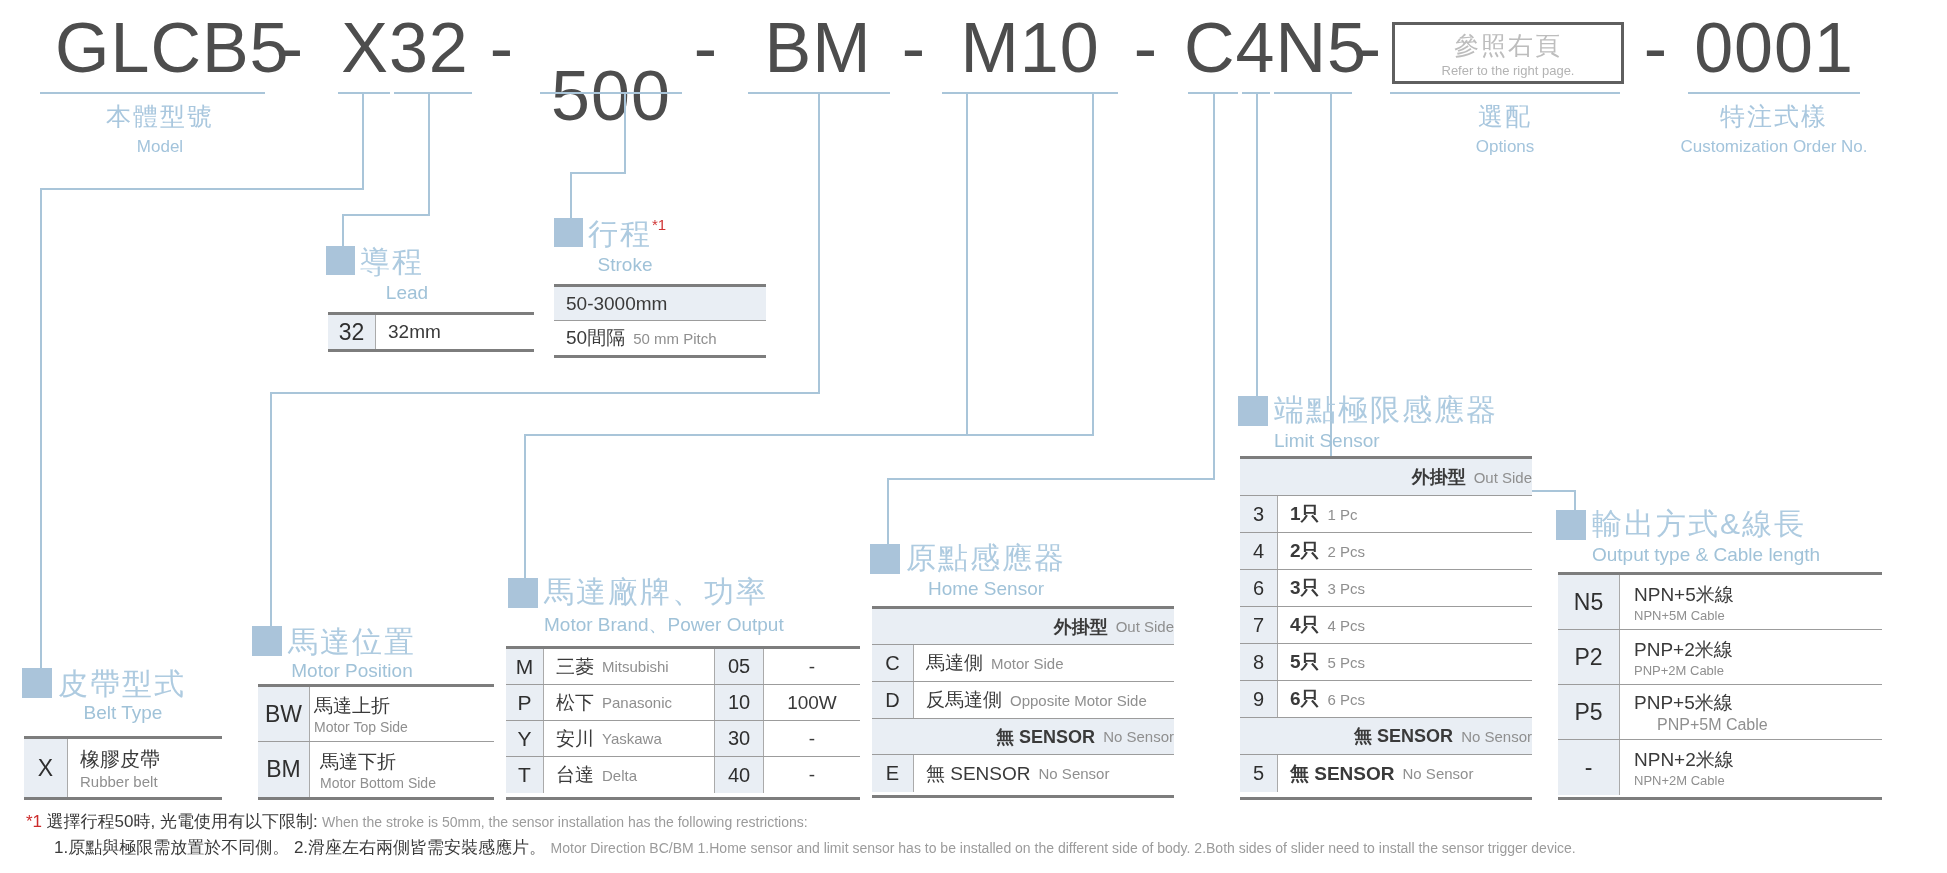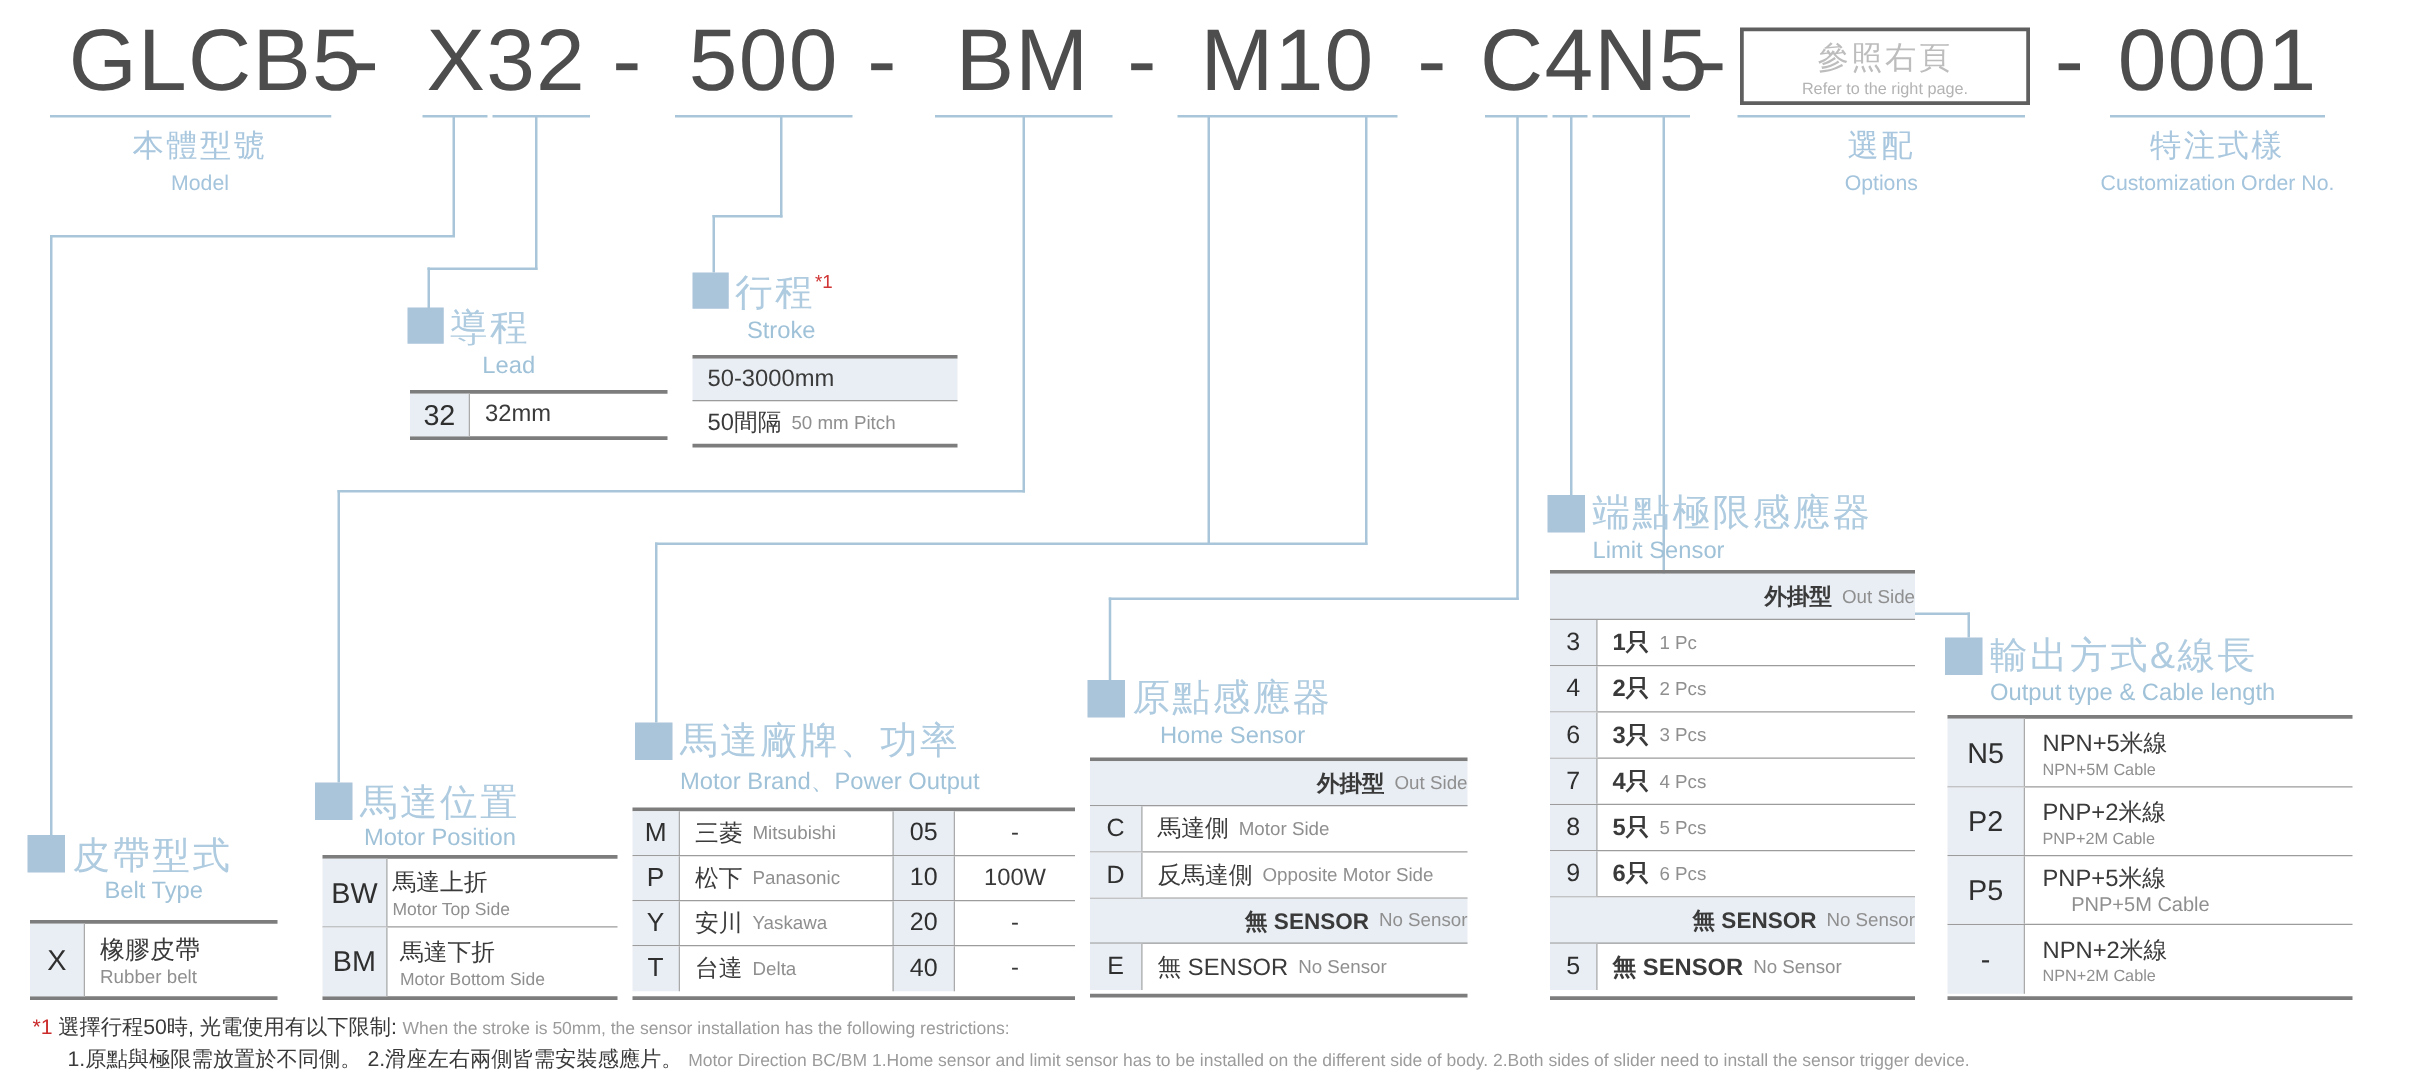--- a/index.html
+++ b/index.html
@@ -42,21 +42,21 @@
   .fn .z{color:#3a3a3a;font-size:17px;}
   .fn .e{color:#9b9b9b;font-size:14px;}
 </style>
 </head>
 <body>
 
 <div class="codeseg" style="left:55px;width:212px;">GLCB5</div>
 <div class="codeseg" style="left:276px;width:32px;">-</div>
 <div class="codeseg" style="left:334px;width:142px;text-align:center;">X32</div>
 <div class="codeseg" style="left:486px;width:32px;">-</div>
-<div class="codeseg" style="left:540px;width:142px;">500</div>
+<div class="codeseg" style="left:540px;width:142px;margin-top:48px;">500</div>
 <div class="codeseg" style="left:690px;width:32px;">-</div>
 <div class="codeseg" style="left:748px;width:140px;">BM</div>
 <div class="codeseg" style="left:898px;width:32px;">-</div>
 <div class="codeseg" style="left:944px;width:172px;">M10</div>
 <div class="codeseg" style="left:1130px;width:32px;">-</div>
 <div class="codeseg" style="left:1184px;width:166px;">C4N5</div>
 <div class="codeseg" style="left:1356px;width:28px;">-</div>
 
 <div class="refbox" style="left:1392px;top:22px;width:226px;height:56px;">
   <span class="zhc">參照右頁</span>
@@ -209,21 +209,21 @@
     <div class="dc" style="flex:0 0 96px;justify-content:center;padding-left:0;">
       <span class="zh">100W</span>
     </div>
   </div>
   <div class="trow" style="height:36px;">
     <div class="cc" style="width:38px;font-size:21px;">Y</div>
     <div class="dc">
       <span class="zh">安川</span>
       <span class="en">Yaskawa</span>
     </div>
-    <div class="cc" style="width:50px;font-size:20px;border-left:1px solid #aaaaaa;">20</div>
+    <div class="cc" style="width:50px;font-size:20px;border-left:1px solid #aaaaaa;">30</div>
     <div class="dc" style="flex:0 0 96px;justify-content:center;padding-left:0;">
       <span class="zh">-</span>
     </div>
   </div>
   <div class="trow" style="height:36px;">
     <div class="cc" style="width:38px;font-size:21px;">T</div>
     <div class="dc">
       <span class="zh">台達</span>
       <span class="en">Delta</span>
     </div>

